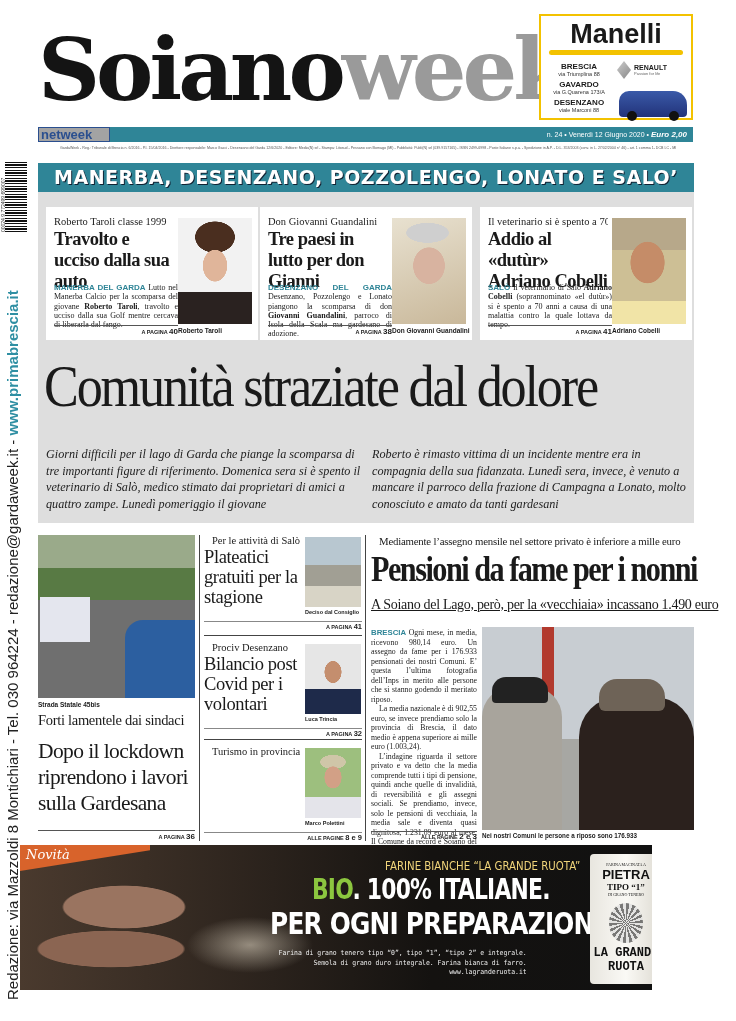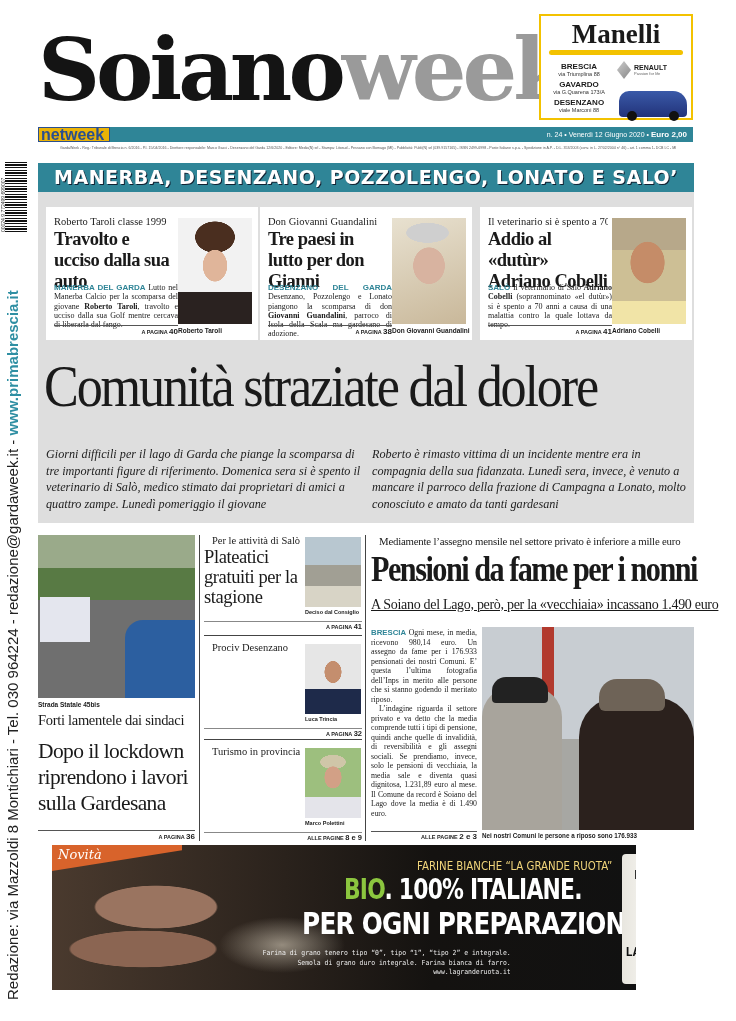--- a/index.html
+++ b/index.html
@@ -17,40 +17,40 @@
   .vert-text .web { color: #2f8fa3; font-weight: bold; }
 
   
   .masthead { position: absolute; left: 38px; top: 20px; width: 495px; height: 100px; }
   .logo { font-family: "DejaVu Serif", serif; font-weight: bold; font-size: 86px; letter-spacing: -4px; line-height: 100px; }
   .logo .garda { color: #141414; }
   .logo .week { color: #9a9a9a; }
 
   
   .ad-manelli { position: absolute; left: 539px; top: 14px; width: 154px; height: 106px; border: 2px solid #f3c200; background: #fff; }
-  .ad-manelli .brand { font-family: Liberation Serif, serif; font-weight: bold; font-size: 27px; text-align: center; margin-top: 3px; letter-spacing: 0px; }
+  .ad-manelli .brand { font-family: Liberation Sans, sans-serif; font-weight: bold; font-size: 27px; text-align: center; margin-top: 3px; letter-spacing: 0px; }
   .ad-manelli .bar { height: 5px; background: #f3c200; margin: 0 8px; border-radius: 3px; }
   .ad-manelli .locs { position: absolute; left: 6px; top: 46px; width: 64px; font-family: "Liberation Sans", sans-serif; text-align: center; }
   .ad-manelli .loc-name { font-size: 8px; font-weight: bold; }
   .ad-manelli .loc-addr { font-size: 5.5px; color: #333; margin-bottom: 3px; }
   .renault { position: absolute; left: 76px; top: 45px; display:flex; align-items:center; gap:3px; }
   .renault-logo { width: 14px; height: 18px; background: linear-gradient(135deg,#ccc,#888); clip-path: polygon(50% 0,100% 50%,50% 100%,0 50%); }
   .renault-name { font-family: "Liberation Sans", sans-serif; font-size: 7px; font-weight: bold; }
   .renault-tag { font-family: "Liberation Sans", sans-serif; font-size: 4px; color:#666; }
   .car { position: absolute; left: 78px; top: 75px; width: 68px; height: 26px; background: linear-gradient(180deg,#3a5aa8,#22337a); border-radius: 10px 14px 4px 4px; }
   .car::before, .car::after { content:""; position:absolute; bottom:-4px; width:10px; height:10px; border-radius:50%; background:#111; }
   .car::before { left: 8px; } .car::after { right: 8px; }
 
   
   .netweek-row { position: absolute; left: 38px; top: 127px; width: 655px; height: 15px; }
-  .netweek-logo { position: absolute; left: 0; top: 0; height: 15px; width: 72px; background:#eab308; border:1px solid #2a4f8f; color: #2a4f8f;
-    font-family: "Liberation Sans", sans-serif; font-weight: bold; font-size: 16px; line-height: 13px; padding-left: 2px; }
+  .netweek-logo { position: absolute; left: 0; top: 0; height: 15px; width: 72px; background:#a3a3a3; border:1px solid #2a4f8f; color: #2a4f8f;
+    font-family: "Liberation Sans", sans-serif; font-weight: bold; font-size: 13px; line-height: 13px; padding-left: 2px; }
   .teal-bar { position: absolute; left: 72px; top: 0; right: 0; height: 15px; background: #2f8597; color: #fff; font-family: "Liberation Sans", sans-serif;
     font-size: 7px; line-height: 15px; text-align: right; padding-right: 6px; }
-  .teal-bar b { font-size: 8px; }
+  .teal-bar b { font-size: 8px; font-style: italic; }
   .imprint { position: absolute; left: 60px; top: 146px; width: 630px; font-family: "Liberation Sans", sans-serif; font-size: 3.6px; color: #555; white-space: nowrap; overflow: hidden; }
 
   
   .top-block { position: absolute; left: 38px; top: 163px; width: 656px; height: 360px; background: #dedede; }
   .section-banner { position: absolute; left: 0; top: 0; width: 656px; height: 29px; background: #2f8597;
     color: #fff; font-family: "DejaVu Sans", sans-serif; font-weight: bold; font-size: 19px; line-height: 29px; text-align: center;
     letter-spacing: 0.5px; text-shadow: 1px 1px 0 #123; }
   .card { position: absolute; top: 44px; width: 212px; height: 133px; background: #fff; }
   .card .kicker { position: absolute; left: 8px; top: 9px; font-size: 10.5px; color:#222; white-space: nowrap; width: 120px; overflow:hidden; }
   .card .title { position: absolute; left: 8px; top: 22px; width: 124px; font-size: 18.5px; font-weight: bold; line-height: 21px; letter-spacing: -0.5px; }
@@ -119,21 +119,21 @@
   .photo-pension { position: absolute; left: 111px; top: 92px; width: 212px; height: 203px;
     background: linear-gradient(180deg,#c8cdd2 0 55%, #a7a7a3 55%); overflow:hidden; }
   .photo-pension .man1 { position:absolute; left:0; top:60px; width:80px; height:150px; background:#a8a49c; border-radius:30px 30px 0 0; }
   .photo-pension .man1::before { content:""; position:absolute; left:10px; top:-10px; width:56px; height:26px; background:#222; border-radius:14px 14px 4px 4px; }
   .photo-pension .man2 { position:absolute; right:0; top:70px; width:115px; height:140px; background:#2b211d; border-radius:40px 40px 0 0; }
   .photo-pension .man2::before { content:""; position:absolute; left:20px; top:-18px; width:66px; height:32px; background:#6e6357; border-radius:18px 18px 6px 6px; }
   .photo-pension .scaffold { position:absolute; left:60px; top:0; width:12px; height:120px; background:#b23a2e; }
   .col-right .caption2 { position: absolute; left: 111px; top: 297px; font-family:"Liberation Sans",sans-serif; font-size:6.3px; font-weight:bold; white-space:nowrap; }
 
   
-  .ad-flour { position: absolute; left: 52px; top: 845px; width: 584px; height: 145px; background: linear-gradient(90deg,#4a3a2e 0%, #2a221c 40%, #141210 65%, #111 100%); overflow: hidden; }
+  .ad-flour { position: absolute; left: 20px; top: 845px; width: 632px; height: 145px; background: linear-gradient(90deg,#4a3a2e 0%, #2a221c 40%, #141210 65%, #111 100%); overflow: hidden; }
   .ad-flour .hands { position:absolute; left:0; top:20px; width:260px; height:120px;
     background: radial-gradient(ellipse 100px 35px at 40% 35%, #9a7460 60%, transparent 62%), radial-gradient(ellipse 120px 30px at 35% 70%, #8b6552 60%, transparent 62%); }
   .ad-flour .flour { position:absolute; left:150px; top:40px; width:200px; height:100px;
     background: radial-gradient(ellipse 90px 40px at 40% 60%, rgba(235,225,205,0.55), transparent 70%); }
   .ad-flour .novita { position: absolute; left: 0; top: 0; width: 130px; height: 26px; background: #d8632b;
     clip-path: polygon(0 0,100% 0,100% 20%,0 100%); color: #fff; font-family: "DejaVu Serif", serif; font-style: italic; font-size: 13px; padding-left: 6px; line-height: 20px; }
   .ad-flour .line1 { position: absolute; left: 365px; top: 14px; color: #f0d47a; font-family: "DejaVu Sans", sans-serif; font-size: 12px; white-space: nowrap; transform: scaleX(0.85); transform-origin:left; }
   .ad-flour .line2 { position: absolute; left: 292px; top: 28px; color: #fff; font-family: "DejaVu Sans", sans-serif; font-weight: bold; font-size: 28px; white-space: nowrap; transform: scaleX(0.78); transform-origin:left; letter-spacing:-1px; }
   .ad-flour .line2 .bio { color: #8cc63f; }
   .ad-flour .line3 { position: absolute; left: 250px; top: 60px; color: #fff; font-family: "DejaVu Sans", sans-serif; font-weight: bold; font-size: 31px; white-space: nowrap; transform: scaleX(0.8); transform-origin:left; letter-spacing:-1px; }
@@ -238,39 +238,41 @@
 <div class="col-mid">
   <div class="brief b1" style="top:0">
     <div class="kicker">Per le attività di Salò</div>
     <div class="title">Plateatici gratuiti per la stagione</div>
     <div class="photo ph-salo"></div>
     <div class="caption">Deciso dal Consiglio</div>
     <div class="pageref"><span>A PAGINA </span><span class="num">41</span></div>
   </div>
   <div class="brief b2" style="top:100px">
     <div class="kicker">Prociv Desenzano</div>
+    <div class="title">Bilancio post Covid per i volontari</div>
     <div class="photo ph-trincia"></div>
     <div class="caption">Luca Trincia</div>
     <div class="pageref"><span>A PAGINA </span><span class="num">32</span></div>
   </div>
   <div class="brief b3" style="top:204px">
     <div class="kicker">Turismo in provincia</div>
     <div class="photo ph-polettini"></div>
     <div class="caption">Marco Polettini</div>
     <div class="pageref"><span>ALLE PAGINE </span><span class="num">8 e 9</span></div>
   </div>
 </div>
 <div class="vdiv" style="left:365px"></div>
 
 <div class="col-right">
   <div class="kicker">Mediamente l’assegno mensile nel settore privato è inferiore a mille euro</div>
   <div class="title">Pensioni da fame per i nonni</div>
   <div class="subtitle">A Soiano del Lago, però, per la «vecchiaia» incassano 1.490 euro</div>
   <div class="body">
     <p><span class="place">BRESCIA</span><span> Ogni mese, in media, ricevono 980,14 euro. Un assegno da fame per i 176.933 pensionati dei nostri Comuni. E’ questa l’ultima fotografia dell’Inps in merito alle persone che si stanno godendo il meritato riposo.</span></p>
+    <p>La media nazionale è di 902,55 euro, se invece prendiamo solo la provincia di Brescia, il dato medio è appena superiore ai mille euro (1.003,24).</p>
     <p>L’indagine riguarda il settore privato e va detto che la media comprende tutti i tipi di pensione, quindi anche quelle di invalidità, di reversibilità e gli assegni sociali. Se prendiamo, invece, solo le pensioni di vecchiaia, la media sale e diventa quasi dignitosa, 1.231,89 euro al mese. Il Comune da record è Soiano del Lago dove la media è di 1.490 euro.</p>
   </div>
   <div class="pageref"><span>ALLE PAGINE </span><span class="num">2 e 3</span></div>
   <div class="photo-pension">
     <div class="scaffold"></div>
     <div class="man1"></div>
     <div class="man2"></div>
   </div>
   <div class="caption2">Nei nostri Comuni le persone a riposo sono 176.933</div>
 </div>

